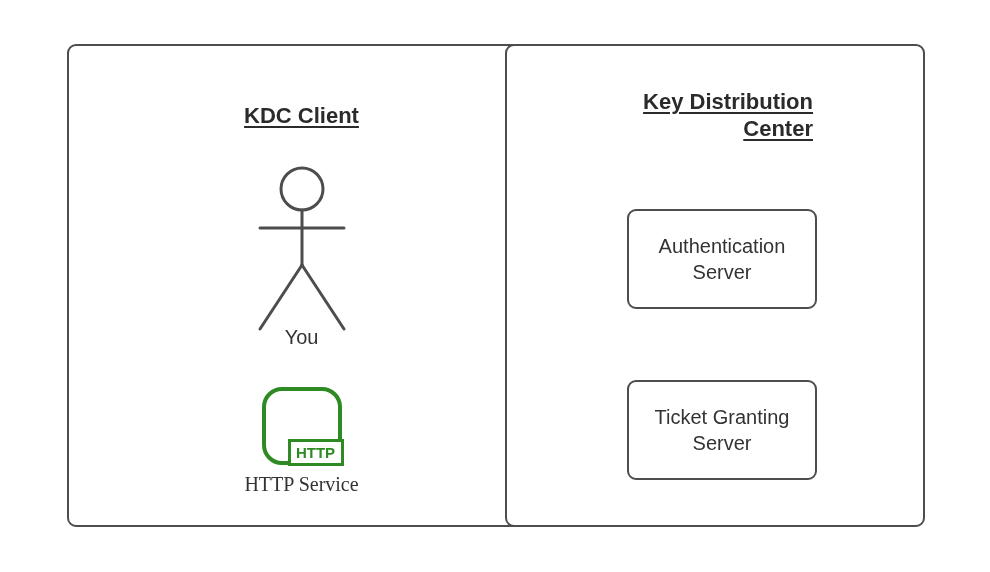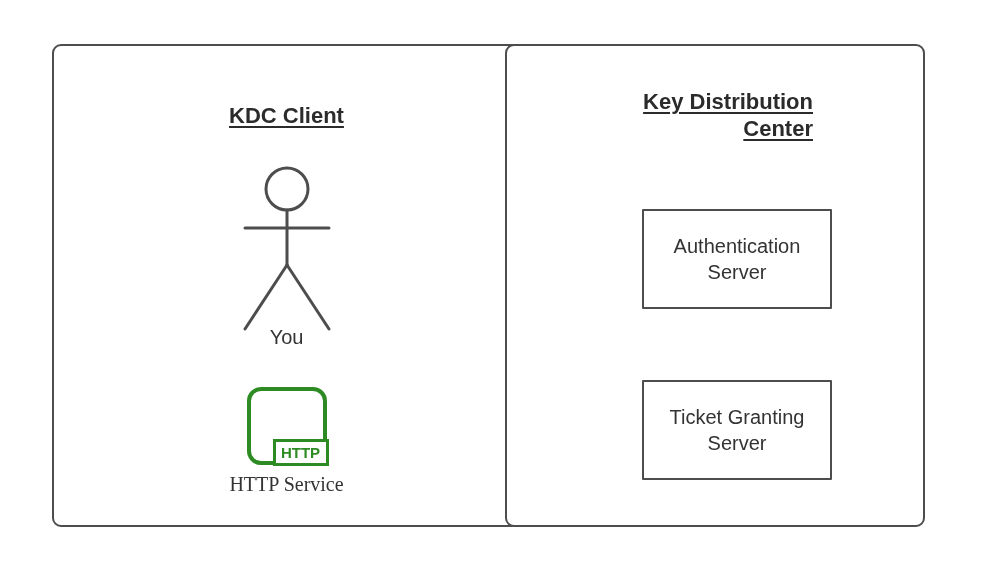--- a/index.html
+++ b/index.html
@@ -21,21 +21,21 @@
     overflow: hidden;
   }
   .panel {
     position: absolute;
     top: 44px;
     height: 483px;
     background: var(--bg);
     border: 2px solid var(--border);
     border-radius: 9px;
   }
-  #client-panel { left: 52px; width: 469px; }
+  #client-panel { left: 67px; width: 469px; }
   #kdc-panel   { left: 505px; width: 420px; }
 
   .panel-title {
     position: absolute;
     top: 56px;
     left: 0;
     right: 0;
     text-align: center;
     font-size: 22px;
     font-weight: bold;
@@ -71,21 +71,21 @@
   }
 
   .http-icon {
     position: absolute;
     top: 341px;
     left: 50%;
     margin-left: -40px;
     width: 80px;
     height: 78px;
     border: 4px solid var(--green);
-    border-radius: 14px;
+    border-radius: 20px;
     background: var(--bg);
   }
   .http-badge {
     position: absolute;
     right: -6px;
     bottom: -5px;
     width: 56px;
     height: 27px;
     border: 3px solid var(--green);
     background: var(--bg);
@@ -105,26 +105,25 @@
     color: var(--text);
     font-family: Liberation Serif, serif;
   }
 
   .node-box {
     position: absolute;
     left: 120px;
     width: 190px;
     height: 100px;
     border: 2px solid var(--border);
-    border-radius: 1px;
+    border-radius: 9px;
     background: var(--bg);
     display: flex;
     align-items: center;
     justify-content: center;
-    margin-left: 15px;
   }
   #auth-box { top: 163px; }
   #tgs-box  { top: 334px; }
   .node-label {
     display: inline-block;
     max-width: 160px;
     text-align: center;
     font-size: 20px;
     line-height: 26px;
     color: var(--text);

